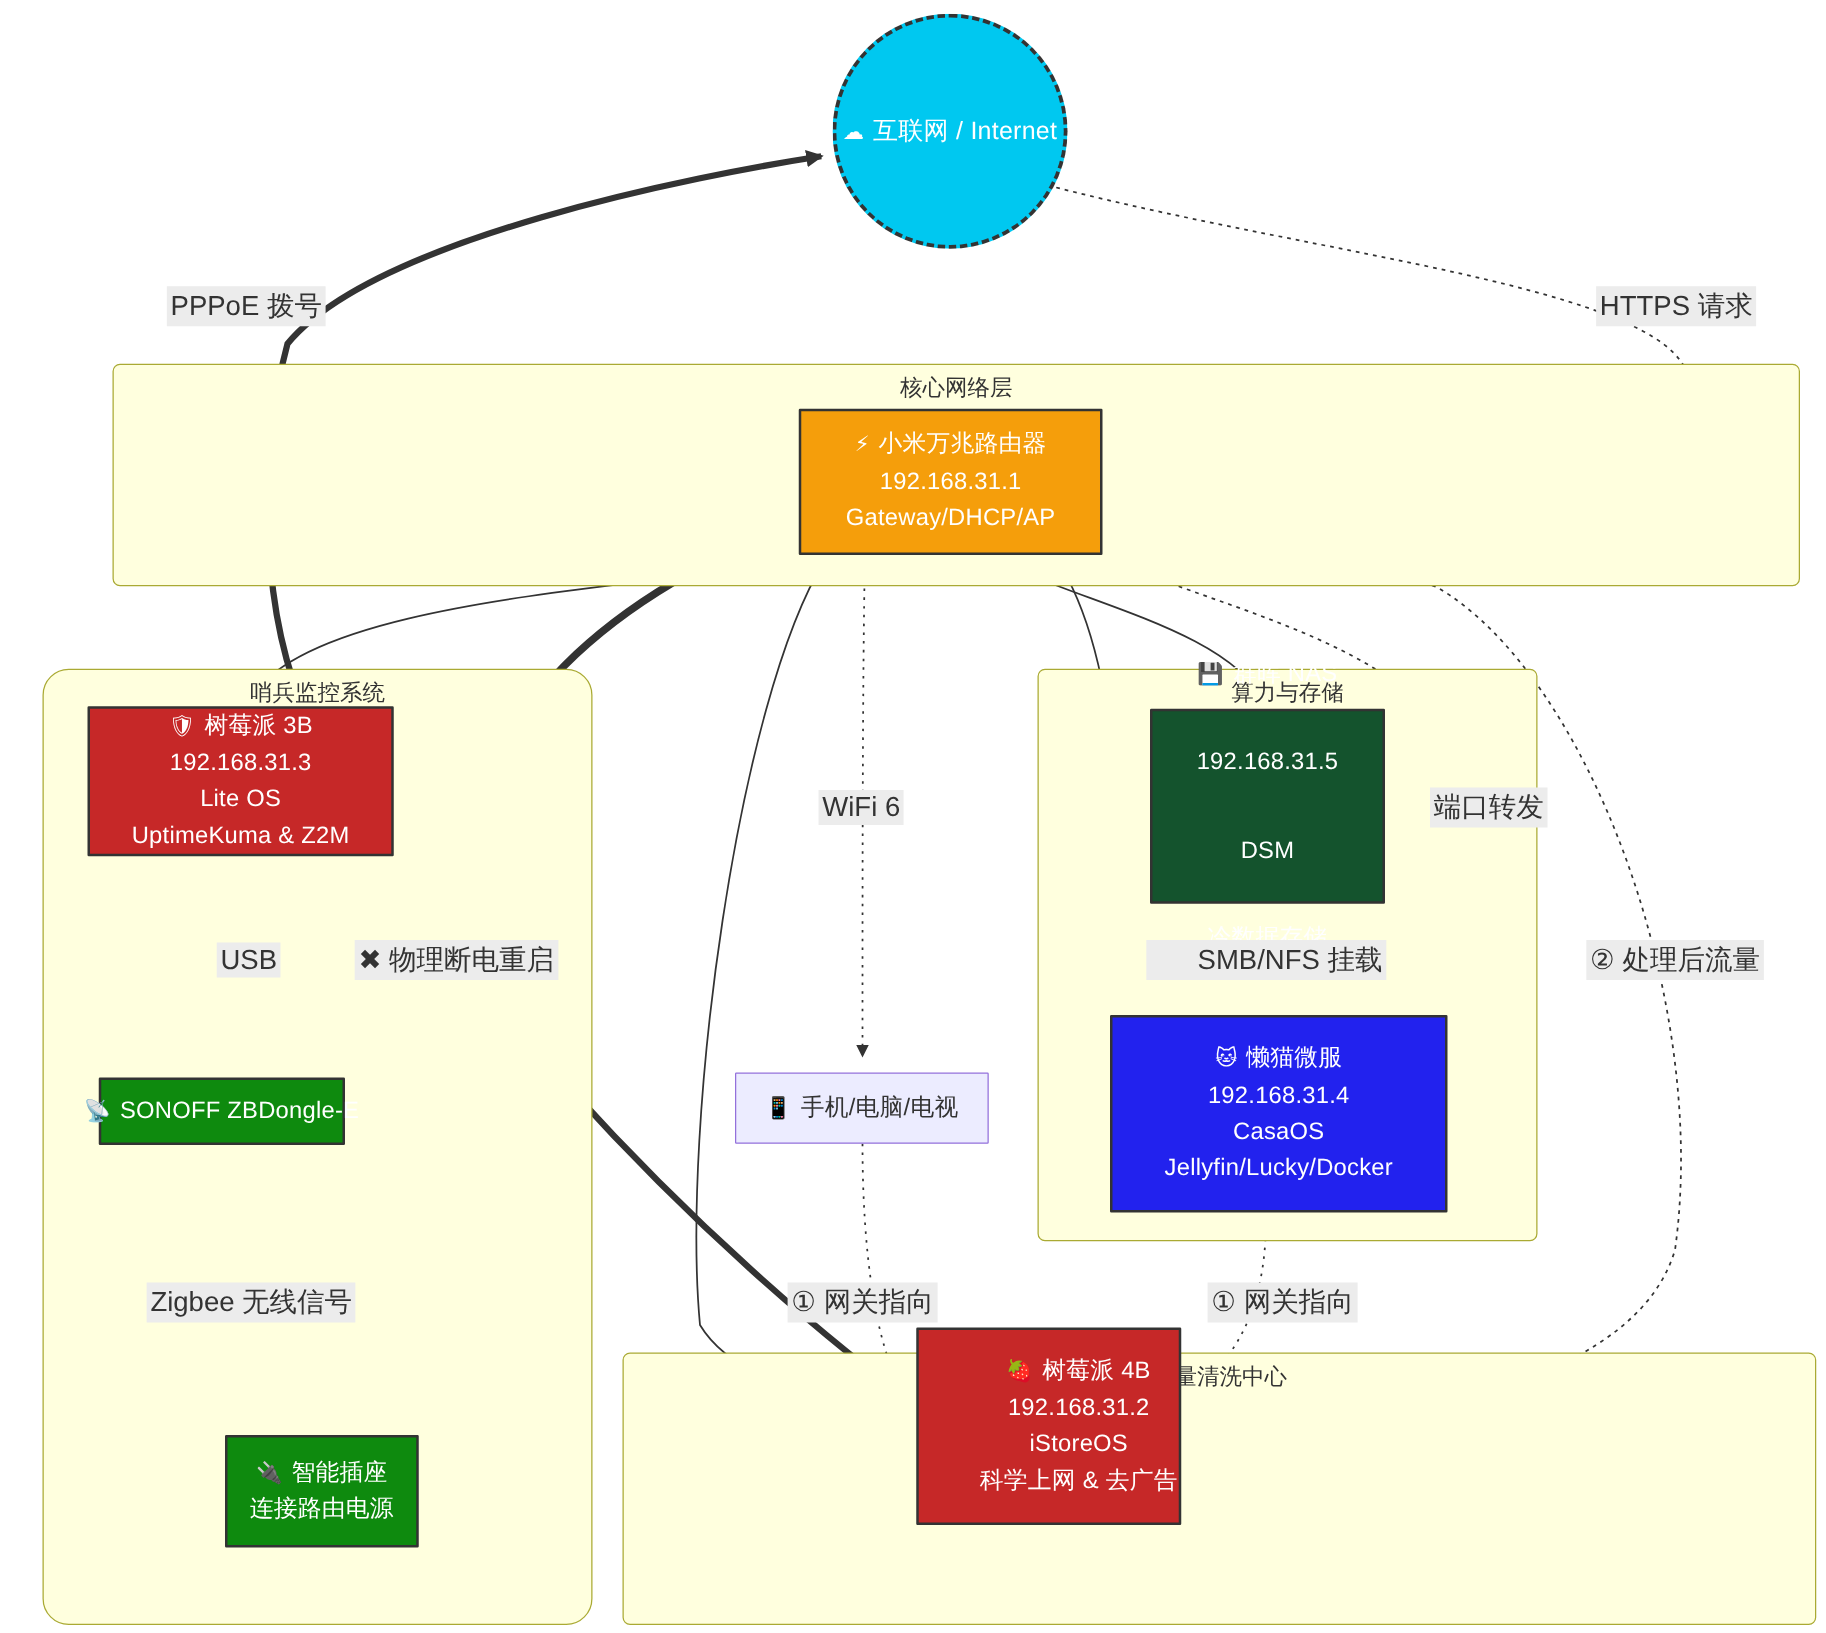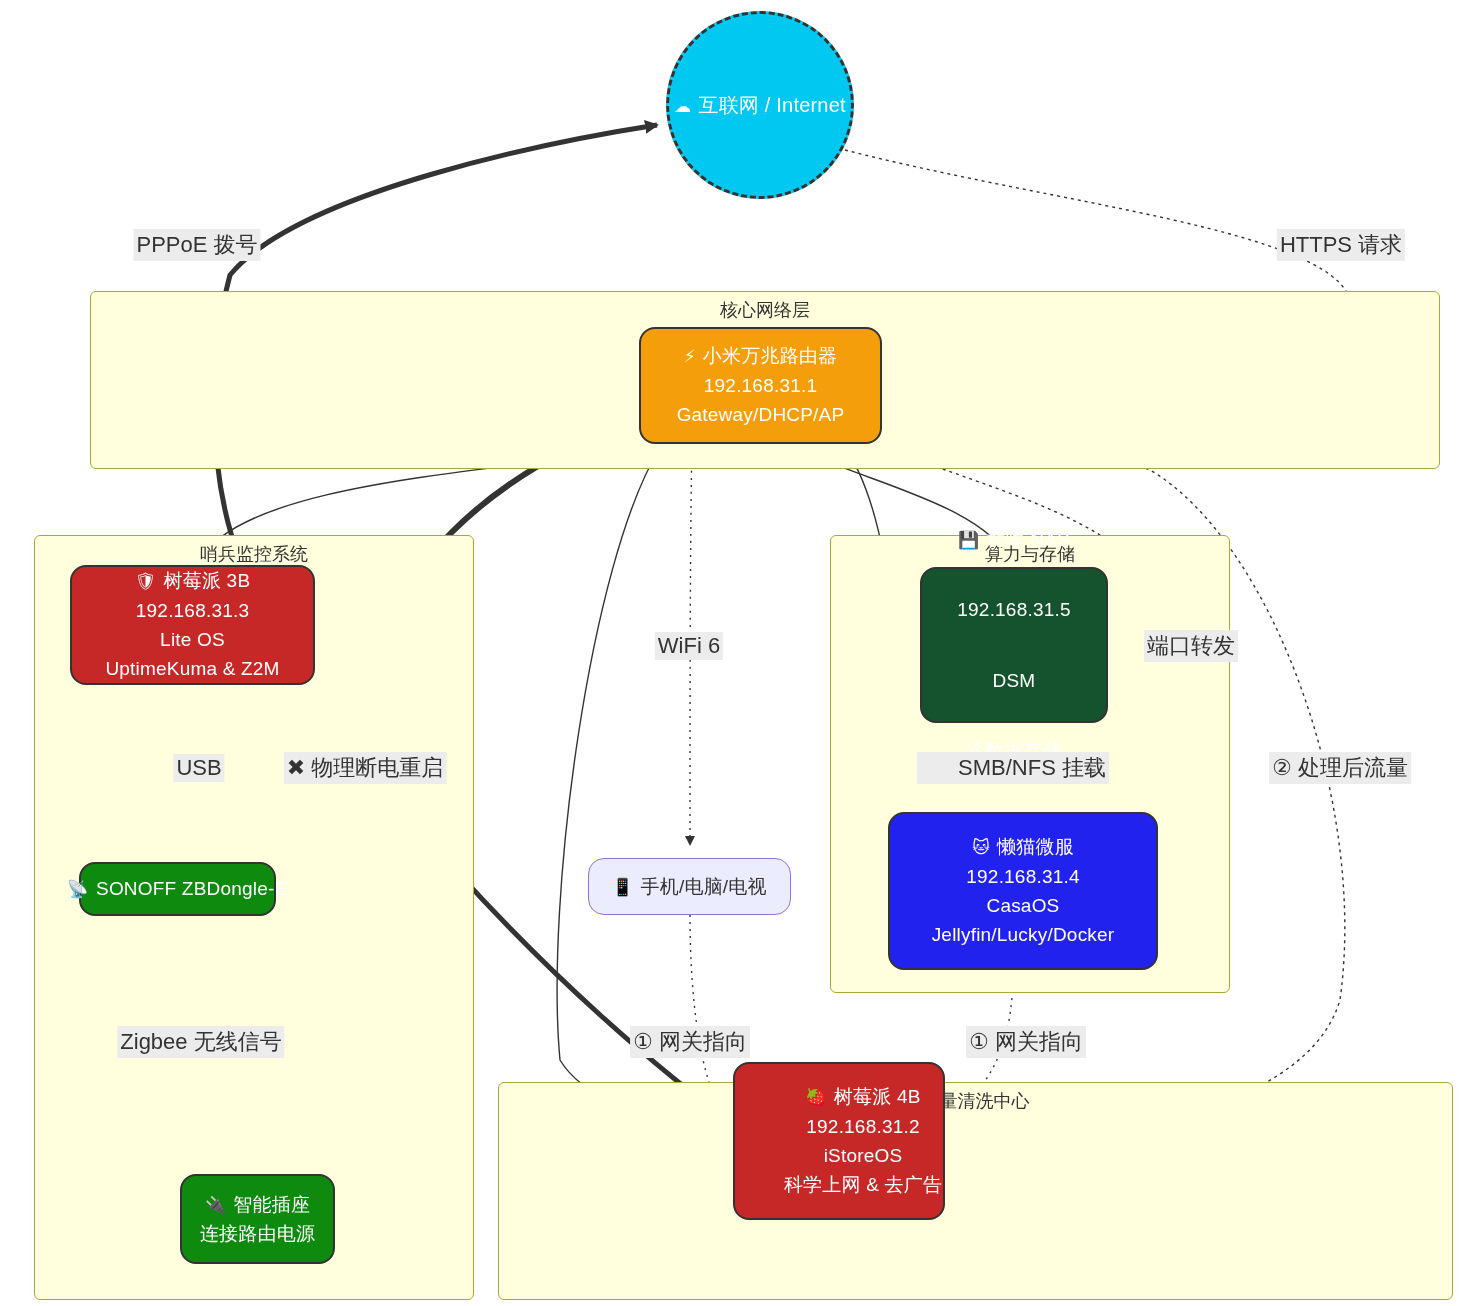--- a/index.html
+++ b/index.html
@@ -28,21 +28,21 @@
   }
 
   
   .node{
     position:absolute;
     box-sizing:border-box;
     display:flex;
     flex-direction:column;
     align-items:center;
     justify-content:center;
-    border-radius:16px;
+    border-radius:1px;
     text-align:center;
     line-height:1.55;
     font-size:19px;
     letter-spacing:.2px;
   }
   .node .line{display:block;white-space:nowrap;}
   .node .line.head{font-weight:400;}
 
   .n-cloud{
     width:188px;height:188px;border-radius:50%;
@@ -129,21 +129,21 @@
 
     <path d="M200,723 C200,790 200,830 200,855" fill="none" stroke="#333333" stroke-width="1.4" marker-end="url(#arrowThin)"></path>
 
     <path d="M200,915 C200,1020 215,1105 250,1148" fill="none" stroke="#333333" stroke-width="1.4" stroke-dasharray="2,5" marker-end="url(#arrowDot)"></path>
   </svg>
 
   <div class="cluster" style="left:90px;top:291px;width:1350px;height:178px;">
     <div class="cluster-title">核心网络层</div>
   </div>
 
-  <div class="cluster" style="left:34px;top:535px;width:440px;height:765px;">
+  <div class="cluster" style="left:34px;top:535px;width:440px;height:765px;border-radius:21px;">
     <div class="cluster-title">哨兵监控系统</div>
   </div>
 
   <div class="cluster" style="left:830px;top:535px;width:400px;height:458px;">
     <div class="cluster-title">算力与存储</div>
   </div>
 
   <div class="cluster" style="left:498px;top:1082px;width:955px;height:218px;">
     <div class="cluster-title">流量清洗中心</div>
   </div>
@@ -170,21 +170,21 @@
     <span class="line">Lite OS</span>
     <span class="line">UptimeKuma &amp; Z2M</span>
   </div>
 
   <div class="node n-green" style="left:79px;top:862px;width:197px;height:54px;">
     <span class="line head">
       <span class="ic">📡</span><span>SONOFF ZBDongle-E</span>
     </span>
   </div>
 
-  <div class="node n-green" style="left:180px;top:1148px;width:155px;height:90px;margin-top:26px;">
+  <div class="node n-green" style="left:180px;top:1148px;width:155px;height:90px;">
     <span class="line head">
       <span class="ic">🔌</span><span>智能插座</span>
     </span>
     <span class="line">连接路由电源</span>
   </div>
 
   <div class="node n-client" style="left:588px;top:858px;width:203px;height:57px;">
     <span class="line head">
       <span class="ic">📱</span><span>手机/电脑/电视</span>
     </span>

